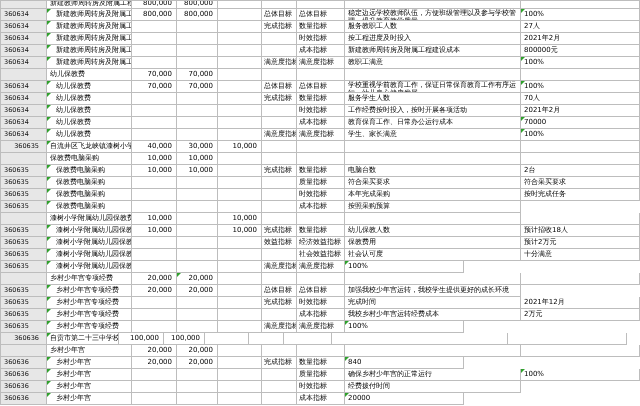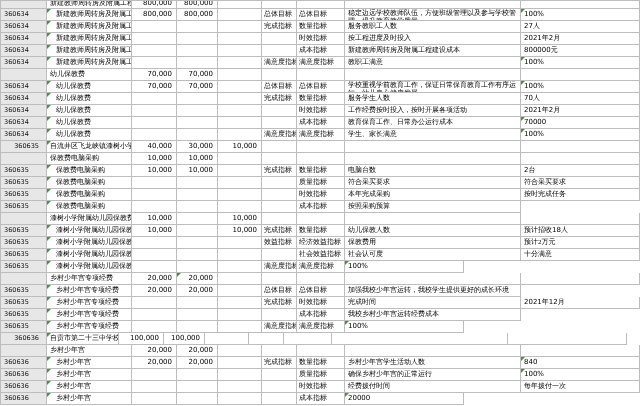--- a/index.html
+++ b/index.html
@@ -661,21 +661,21 @@
       </div>
       <div class="cell c-i1" style="width: 35px;">
         <span>效益指标</span>
       </div>
       <div class="cell c-i2" style="width: 48px;">
         <span>经济效益指标</span>
       </div>
       <div class="cell c-desc" style="width: 176px;">
         <span>保教费用</span>
       </div>
-      <div class="cell c-val" style="width: 119px; font-family: Liberation Serif, serif;">
+      <div class="cell c-val" style="width: 119px;">
         <span>预计2万元</span>
       </div>
     </div>
     <div class="row indent">
       <div class="cell c-code" style="width: 47px;">
         <span>360635</span>
       </div>
       <div class="cell c-name" style="width: 85px;">
         <span>漆树小学附属幼儿园保教费</span>
         <span class="tri"></span>
@@ -835,20 +835,23 @@
         <span></span>
       </div>
       <div class="cell c-i1" style="width: 35px;">
         <span></span>
       </div>
       <div class="cell c-i2" style="width: 48px;">
         <span>成本指标</span>
       </div>
       <div class="cell c-desc" style="width: 176px;">
         <span>我校乡村少年宫运转经费成本</span>
+      </div>
+      <div class="cell c-val" style="width: 119px;">
+        <span>2万元</span>
       </div>
     </div>
     <div class="row indent">
       <div class="cell c-code" style="width: 47px;">
         <span>360635</span>
       </div>
       <div class="cell c-name" style="width: 85px;">
         <span>乡村少年宫专项经费</span>
         <span class="tri"></span>
       </div>
@@ -947,23 +950,20 @@
       </div>
       <div class="cell c-n3 num" style="width: 44px;">
         <span></span>
       </div>
       <div class="cell c-i1" style="width: 35px;">
         <span>完成指标</span>
       </div>
       <div class="cell c-i2" style="width: 48px;">
         <span>数量指标</span>
       </div>
-      <div class="cell c-desc" style="width: 176px;">
-        <span>乡村少年宫学生活动人数</span>
-      </div>
       <div class="cell c-val" style="width: 119px;">
         <span>840</span>
         <span class="tri"></span>
       </div>
     </div>
     <div class="row indent">
       <div class="cell c-code" style="width: 47px;">
         <span>360636</span>
       </div>
       <div class="cell c-name" style="width: 85px;">
@@ -1011,23 +1011,20 @@
         <span></span>
       </div>
       <div class="cell c-i1" style="width: 35px;">
         <span></span>
       </div>
       <div class="cell c-i2" style="width: 48px;">
         <span>时效指标</span>
       </div>
       <div class="cell c-desc" style="width: 176px;">
         <span>经费拨付时间</span>
-      </div>
-      <div class="cell c-val" style="width: 119px;">
-        <span>每年拨付一次</span>
       </div>
     </div>
     <div class="row indent">
       <div class="cell c-code" style="width: 47px;">
         <span>360636</span>
       </div>
       <div class="cell c-name" style="width: 85px;">
         <span>乡村少年宫</span>
         <span class="tri"></span>
       </div>

